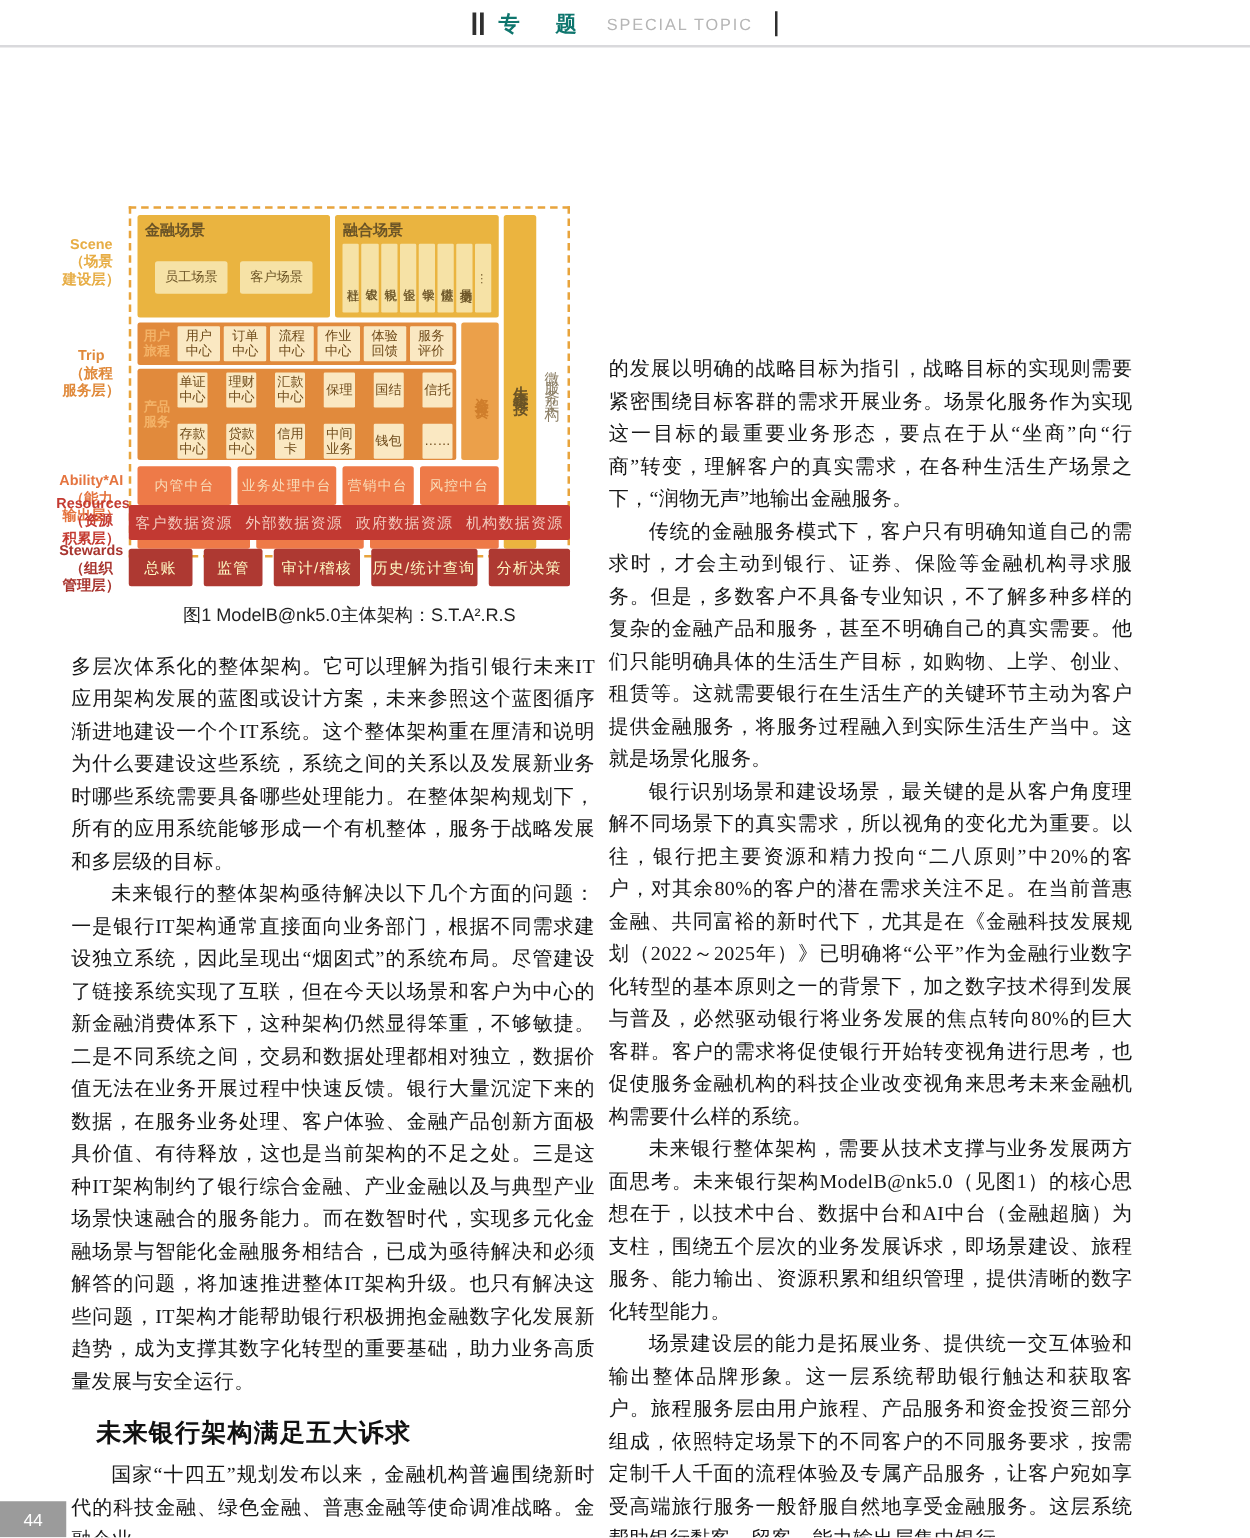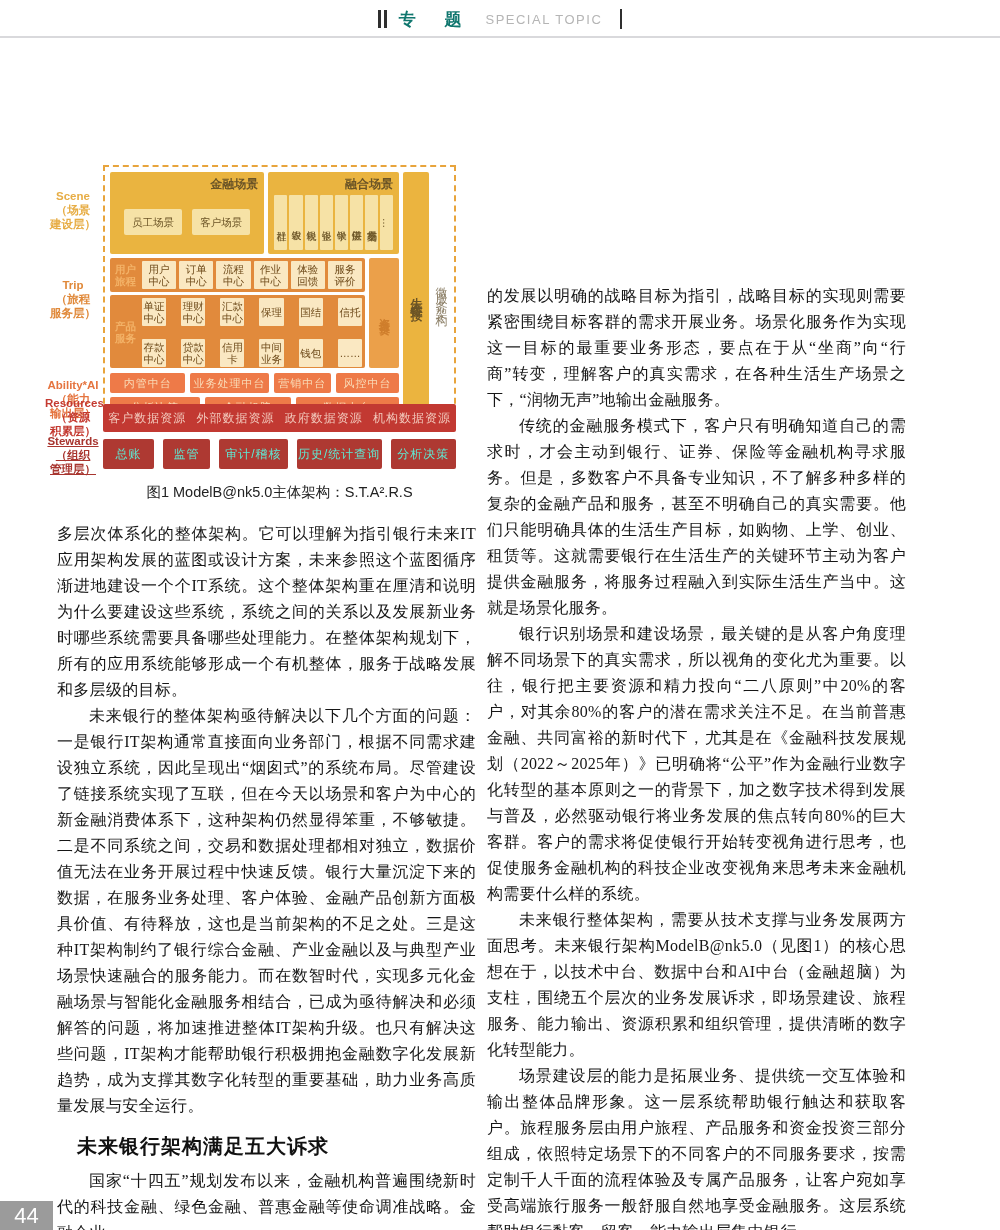--- a/index.html
+++ b/index.html
@@ -19,40 +19,40 @@
 
   
   .figure{position:absolute;left:45px;top:165px;width:415px;height:340px;
           font-family:"Liberation Sans","DejaVu Sans",sans-serif;}
   .layer-label{position:absolute;left:0;width:56px;text-align:center;font-size:11.5px;
                line-height:14px;font-weight:bold;}
   .ll-scene{top:24px;color:#e7ad45;}
   .ll-trip{top:113px;color:#e0893a;}
   .ll-ability{top:170px;color:#e5743f;margin-top:43px;}
   .ll-resources{top:231px;color:#c43a31;}
-  .ll-stewards{top:269px;color:#a8352f;text-decoration:underline;}
+  .ll-stewards{top:269px;color:#a8352f;}
   .layer-label span{display:block;}
 
   .dashedbox{position:absolute;left:58px;top:0;width:353px;box-sizing:border-box;
              border:2px dashed #e8a43c;padding:5px;display:flex;gap:4px;}
   .colmain{flex:1;min-width:0;}
   .micro{width:16px;display:flex;align-items:center;justify-content:center;
          writing-mode:vertical-rl;letter-spacing:7px;font-size:12px;color:#8d8068;}
 
   .upper{display:flex;gap:4px;}
   .upleft{flex:1;min-width:0;}
   .eco{width:26px;background:#ebb43f;border-radius:2px;display:flex;align-items:center;
        justify-content:center;writing-mode:vertical-rl;letter-spacing:4px;
        font-size:12px;color:#6b5426;font-weight:bold;}
 
   .scene-row{display:flex;gap:4px;height:82px;}
   .goldbox{background:#eab440;border-radius:2px;box-sizing:border-box;padding:4px 6px;}
   .g-finance{flex:1.2;display:flex;flex-direction:column;}
   .g-fusion{flex:1;display:flex;flex-direction:column;}
-  .gtitle{text-align:right;font-size:12px;font-weight:bold;color:#6b5426;height:16px;line-height:16px;}
+  .gtitle{text-align:left;font-size:12px;font-weight:bold;color:#6b5426;height:16px;line-height:16px;}
   .fin-items{flex:1;display:flex;gap:10px;padding:6px 8px 4px 8px;align-items:center;}
   .fin-items .cell{flex:1;background:#f6e2a6;border-radius:2px;height:26px;line-height:26px;
                    text-align:center;font-size:10.5px;color:#6b5426;white-space:nowrap;}
   .fus-items{flex:1;display:flex;gap:2px;padding-top:3px;}
   .fus-items .vcell{flex:1;background:#f6e2a6;border-radius:1px;display:flex;align-items:center;
                     justify-content:center;writing-mode:vertical-rl;font-size:10px;
                     color:#6b5426;line-height:1;}
 
   .trip{display:flex;gap:4px;margin-top:4px;}
   .trip-main{flex:1;min-width:0;}
@@ -66,49 +66,49 @@
   .ccell span{display:block;max-width:2.3em;font-size:10.5px;line-height:12px;color:#6e4a1a;
               text-align:center;word-break:break-all;}
   .prod{margin-top:3px;}
   .pgrid{flex:1;display:grid;grid-template-columns:repeat(6,1fr);grid-auto-rows:26px;gap:15px;}
   .capital{width:30px;background:#eba04a;border-radius:2px;display:flex;align-items:center;
            justify-content:center;writing-mode:vertical-rl;letter-spacing:2px;font-size:11px;
            color:#cf7e2c;font-weight:bold;}
 
   .ability{margin-top:5px;}
   .abrow{display:flex;gap:5px;margin-top:4px;}
-  .abbox{height:20px;background:#ee7a48;border-radius:2px;display:flex;align-items:center;
+  .abbox{height:31px;background:#ee7a48;border-radius:2px;display:flex;align-items:center;
          justify-content:center;font-size:11px;color:#f9dcb8;letter-spacing:1px;}
   .ab-1{flex:1.25;} .ab-2{flex:1.3;} .ab-3{flex:0.95;} .ab-4{flex:1.05;}
   .ab-5{flex:1;} .ab-6{flex:0.95;} .ab-7{flex:1.15;}
 
   .resources{position:absolute;left:58px;top:239px;width:353px;height:28px;background:#c23932;
              border-radius:2px;display:flex;align-items:center;justify-content:space-around;}
   .resources span{font-size:12px;color:#f2c9bc;letter-spacing:1px;}
   .stewards{position:absolute;left:58px;top:274px;width:353px;height:30px;display:flex;gap:9px;}
   .stbox{background:#ae3932;border-radius:2px;display:flex;align-items:center;justify-content:center;
-         font-size:12px;color:#5eead4;letter-spacing:1px;}
+         font-size:12px;color:#fef9c3;letter-spacing:1px;}
   .st-1{flex:0.78;} .st-2{flex:0.72;} .st-3{flex:1.05;} .st-4{flex:1.3;} .st-5{flex:1.0;}
 
   .caption{position:absolute;left:58px;top:318px;width:353px;text-align:center;
            font-size:14.5px;font-weight:normal;color:#222;
            font-family:"Liberation Sans","DejaVu Sans",sans-serif;}
 
   
   .col{position:absolute;width:419px;}
   .col p{margin:0;text-align:justify;font-size:16px;line-height:26px;letter-spacing:0.3px;color:#161616;}
   .col p.ind{text-indent:2em;}
   .leftcol{left:57px;top:521px;}
   .rightcol{left:487px;top:283px;}
   .sec-head{margin:14px 0 8px 0;font-size:20px;font-weight:bold;letter-spacing:1px;color:#111;
             text-indent:1em;}
 
   
   .pagenum{position:absolute;left:0;bottom:0;width:53px;height:29px;background:#9b9b9b;
-           display:flex;align-items:center;justify-content:center;color:#ffffff;font-size:22px;
+           display:flex;align-items:center;justify-content:center;color:#ffffff;font-size:14px;
            font-family:"Liberation Sans","DejaVu Sans",sans-serif;}
 </style>
 </head>
 <body>
 
 <div class="page">
 
   <div class="header">
     <span class="dbar">
         <i></i>

